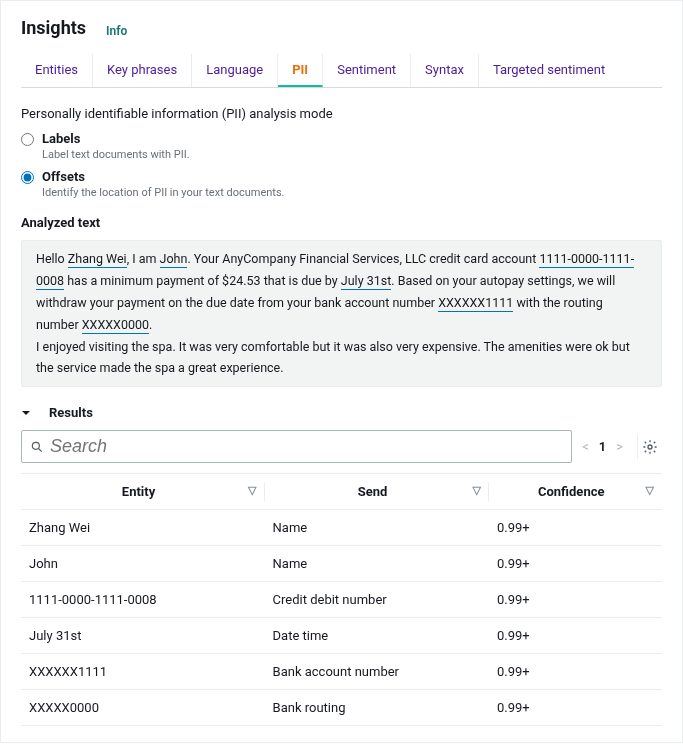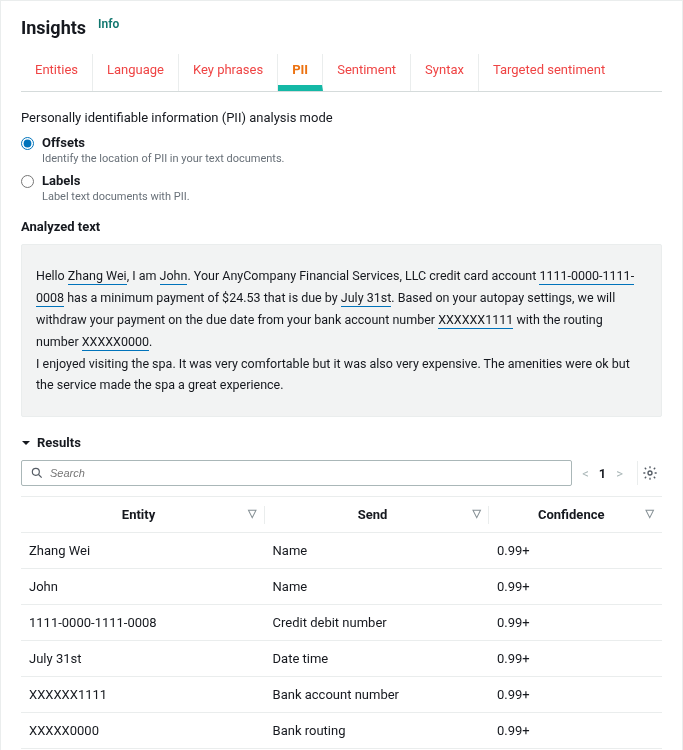--- a/index.html
+++ b/index.html
@@ -1,38 +1,38 @@
 <!DOCTYPE html>
 <html><head>
   <meta charset="utf-8">
   <style>
     * { box-sizing: border-box; margin: 0; padding: 0; }
     body { font-family: -apple-system, BlinkMacSystemFont, "Segoe UI", Roboto, Arial, sans-serif; font-size: 13px; color: #16191f; background: #fff; }
     .container { width: 683px; border: 1px solid #eaeded; background: #fff; padding: 16px 20px; }
-    .header { display: flex; align-items: flex-start; gap: 12px; margin-bottom: 16px; }
+    .header { display: flex; align-items: flex-end; gap: 20px; margin-bottom: 16px; }
     .header h1 { font-size: 18px; font-weight: 700; }
     .header .info { color: #0f766e; font-size: 12px; font-weight: 600; }
     .tabs { display: flex; border-bottom: 1px solid #d5dbdb; margin-bottom: 18px; }
-    .tab { padding: 8px 14px; font-size: 13px; color: #ef4444; cursor: pointer; border-right: 1px solid #eaeded; }
+    .tab { padding: 8px 14px; font-size: 13px; color: #4c1d95; cursor: pointer; border-right: 1px solid #eaeded; }
     .tab:last-child { border-right: none; }
-    .tab.active { color: #ec7211; font-weight: 700; border-bottom: 6px solid #14b8a6; }
+    .tab.active { color: #ec7211; font-weight: 700; border-bottom: 2px solid #14b8a6; }
     .mode-label { font-size: 13px; margin-bottom: 10px; }
     .radio-group { margin-bottom: 16px; }
     .radio-item { display: flex; align-items: flex-start; gap: 8px; margin-bottom: 8px; }
     .radio-item input[type="radio"] { margin-top: 2px; accent-color: #0073bb; width: 13px; height: 13px; }
     .radio-item .label { font-size: 13px; font-weight: 700; }
     .radio-item .desc { font-size: 11px; color: #687078; margin-top: 2px; }
     .section-title { font-size: 13px; font-weight: 700; margin-bottom: 10px; }
-    .analyzed-text { background: #f2f3f3; border: 1px solid #eaeded; padding: 20px 14px; font-size: 12.5px; line-height: 1.75; border-radius: 2px; margin-bottom: 18px; }
+    .analyzed-text { background: #f2f3f3; border: 1px solid #eaeded; padding: 7px 14px; font-size: 12.5px; line-height: 1.75; border-radius: 2px; margin-bottom: 18px; }
     .underline { border-bottom: 1px solid #0073bb; padding-bottom: 1px; }
-    .results-header { display: flex; align-items: center; gap: 6px; font-weight: 700; font-size: 13px; margin-bottom: 10px; cursor: pointer; }
+    .results-header { display: flex; align-items: center; gap: 18px; font-weight: 700; font-size: 13px; margin-bottom: 10px; cursor: pointer; }
     .results-header svg, .app-integration svg { width: 10px; height: 10px; }
     .search-row { display: flex; align-items: center; gap: 10px; margin-bottom: 10px; }
     .search-box { flex: 1; display: flex; align-items: center; border: 1px solid #aab7b8; border-radius: 2px; padding: 5px 8px; gap: 6px; }
-    .search-box input { border: none; outline: none; flex: 1; font-size: 11px; font-style: italic; color: #687078; }
+    .search-box input { border: none; outline: none; flex: 1; font-size: 18px; font-style: italic; color: #687078; }
     .search-box svg { width: 14px; height: 14px; stroke: #545b64; }
     .pager { display: flex; align-items: center; gap: 10px; color: #545b64; }
     .pager span.page { color: #16191f; font-weight: 600; }
     .pager .nav { cursor: pointer; }
     .pager .nav.disabled { color: #aab7b8; cursor: default; }
     .gear { cursor: pointer; display: flex; align-items: center; padding: 4px; border-left: 1px solid #eaeded; margin-left: 4px; }
     .gear svg { width: 16px; height: 16px; stroke: #545b64; }
     table { width: 100%; border-collapse: collapse; }
     thead th { text-align: center; font-weight: 700; font-size: 13px; padding: 10px 8px; border-top: 1px solid #eaeded; border-bottom: 1px solid #eaeded; position: relative; }
     thead th:not(:last-child)::after { content: ""; position: absolute; right: 0; top: 25%; height: 50%; width: 1px; background: #eaeded; }
@@ -43,43 +43,43 @@
 <body>
 
 <div class="container">
   <div class="header">
     <h1>Insights</h1>
     <span class="info">Info</span>
   </div>
 
   <div class="tabs" id="tabs">
       <div class="tab">Entities</div>
+      <div class="tab">Key phrases</div>
       <div class="tab">Language</div>
-      <div class="tab">Key phrases</div>
       <div class="tab active">PII</div>
       <div class="tab">Sentiment</div>
       <div class="tab">Syntax</div>
       <div class="tab">Targeted sentiment</div>
     </div>
 
   <div class="mode-label">Personally identifiable information (PII) analysis mode</div>
 
   <div class="radio-group">
     <div class="radio-item">
+      <input type="radio" name="mode" style="">
+      <div>
+        <div class="label">Labels</div>
+        <div class="desc">Label text documents with PII.</div>
+      </div>
+    </div>
+    <div class="radio-item">
       <input type="radio" name="mode" checked="" style="">
       <div>
         <div class="label">Offsets</div>
         <div class="desc">Identify the location of PII in your text documents.</div>
-      </div>
-    </div>
-    <div class="radio-item">
-      <input type="radio" name="mode" style="">
-      <div>
-        <div class="label">Labels</div>
-        <div class="desc">Label text documents with PII.</div>
       </div>
     </div>
   </div>
 
   <div class="section-title">Analyzed text</div>
   <div class="analyzed-text">
     <div>
       <span>Hello </span><span class="underline">Zhang Wei</span><span>, I am </span><span class="underline">John</span><span>. Your AnyCompany Financial Services, LLC credit card account </span><span class="underline">1111-0000-1111-0008</span><span> has a minimum payment of $24.53 that is due by </span><span class="underline">July 31st</span><span>. Based on your autopay settings, we will withdraw your payment on the due date from your bank account number </span><span class="underline">XXXXXX1111</span><span> with the routing number </span><span class="underline">XXXXX0000</span><span>.</span>
     </div>
     <div>I enjoyed visiting the spa. It was very comfortable but it was also very expensive. The amenities were ok but the service made the spa a great experience.</div>

